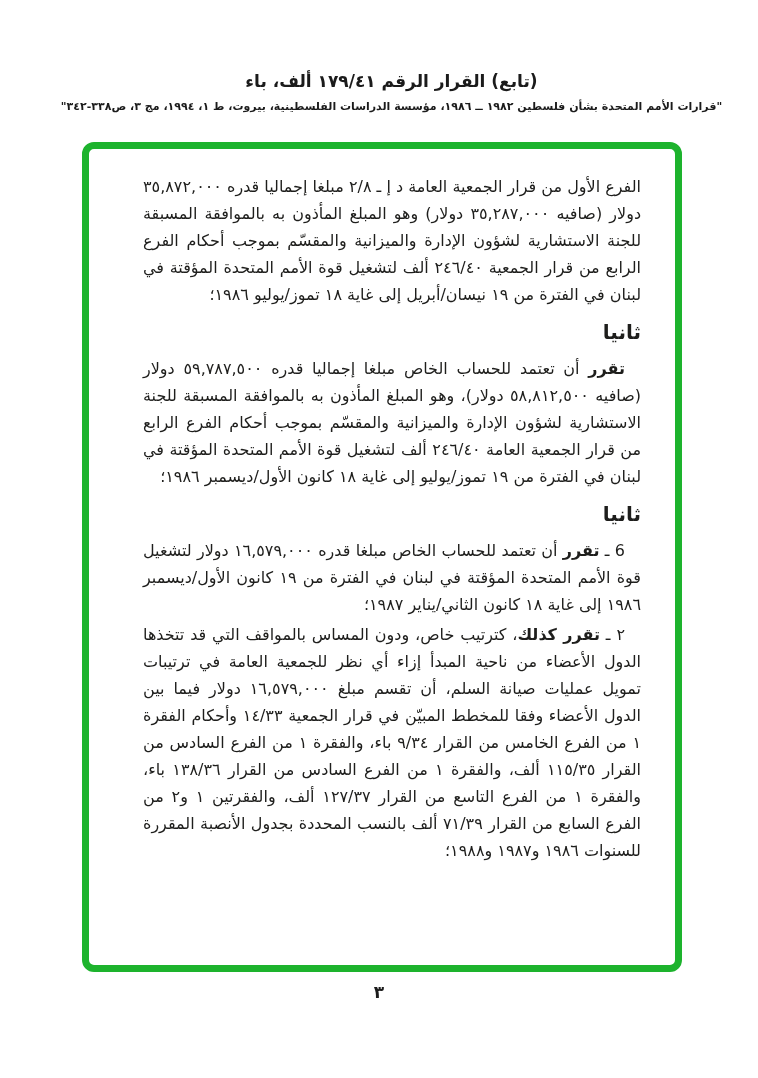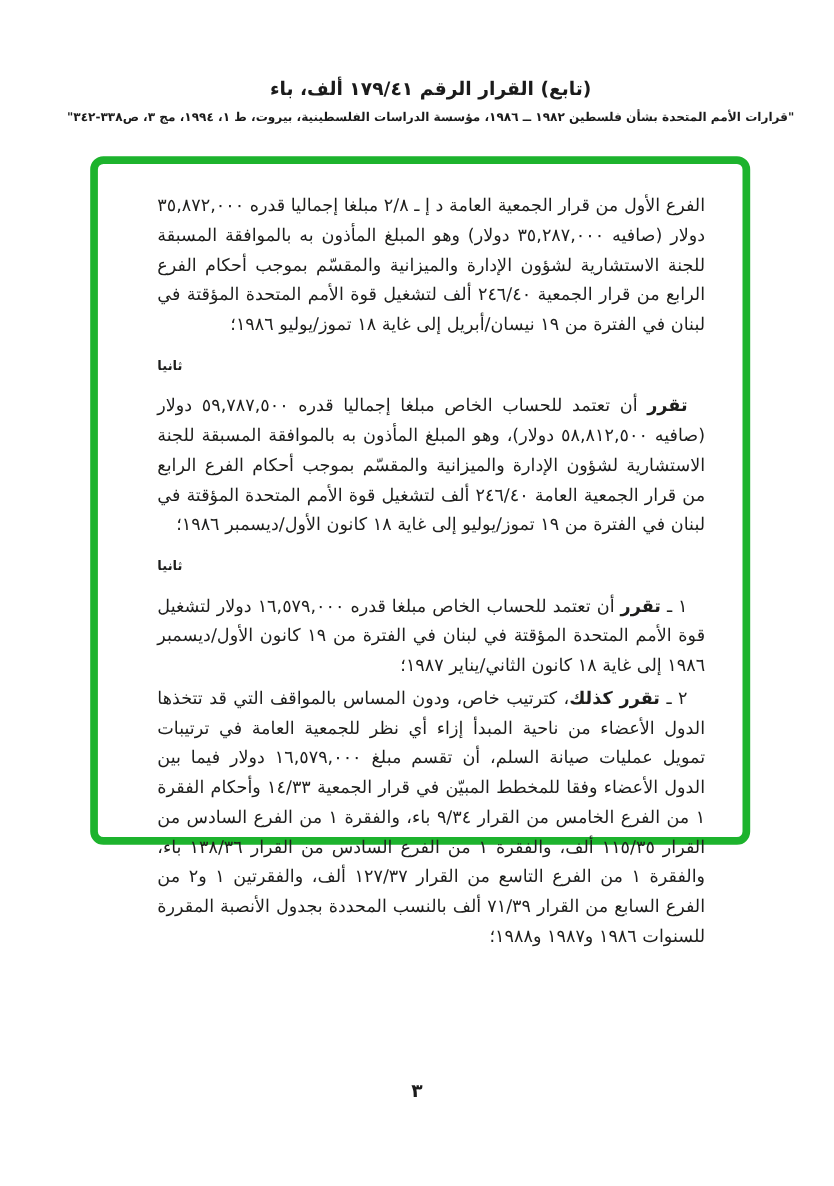--- a/index.html
+++ b/index.html
@@ -24,41 +24,41 @@
     text-align:center;
     font-weight:bold;
     font-size:11px;
     line-height:15px;
     margin-top:7px;
     white-space:nowrap;
   }
   .frame {
     position:absolute;
     left:82px; top:142px;
-    width:600px; height:626px;
+    width:600px; height:830px;
     border:7px solid #1db32d;
     border-radius:12px;
     box-sizing:border-box;
     background:#ffffff;
   }
   .doc-body {
     direction:rtl;
     unicode-bidi:embed;
     padding:24px 34px 0 54px;
     font-size:16px;
     line-height:27px;
     text-align:justify;
     color:#1e1e1c;
   }
   .para { margin:0 0 3px 0; }
   .para.indent { text-indent:16px; }
   .heading {
-    text-align:left;
+    text-align:right;
     font-weight:bold;
-    font-size:12px;
+    font-size:20px;
     margin:11px 0 9px 0;
     text-indent:0;
   }
   .page-number {
     position:absolute;
     left:0; top:982px;
     width:758px;
     text-align:center;
     font-weight:bold;
     font-size:17px;
@@ -71,18 +71,18 @@
   <div class="doc-title">(تابع) القرار الرقم ١٧٩/٤١ ألف، باء</div>
   <div class="doc-source">"قرارات الأمم المتحدة بشأن فلسطين ١٩٨٢ ــ ١٩٨٦، مؤسسة الدراسات الفلسطينية، بيروت، ط ١، ١٩٩٤، مج ٣، ص٣٣٨-٣٤٢"</div>
 </div>
 
 <div class="frame" style="border-color: rgb(29, 179, 45);">
   <div class="doc-body" style="color: rgb(30, 30, 28);">
       <p class="para"><span>الفرع الأول من قرار الجمعية العامة د إ ـ ٢/٨ مبلغا إجماليا قدره ٣٥,٨٧٢,٠٠٠ دولار (صافيه ٣٥,٢٨٧,٠٠٠ دولار) وهو المبلغ المأذون به بالموافقة المسبقة للجنة الاستشارية لشؤون الإدارة والميزانية والمقسّم بموجب أحكام الفرع الرابع من قرار الجمعية ٢٤٦/٤٠ ألف لتشغيل قوة الأمم المتحدة المؤقتة في لبنان في الفترة من ١٩ نيسان/أبريل إلى غاية ١٨ تموز/يوليو ١٩٨٦؛</span></p>
       <div class="heading">ثانيا</div>
       <p class="para indent"><b>تقرر</b><span> أن تعتمد للحساب الخاص مبلغا إجماليا قدره ٥٩,٧٨٧,٥٠٠ دولار (صافيه ٥٨,٨١٢,٥٠٠ دولار)، وهو المبلغ المأذون به بالموافقة المسبقة للجنة الاستشارية لشؤون الإدارة والميزانية والمقسّم بموجب أحكام الفرع الرابع من قرار الجمعية العامة ٢٤٦/٤٠ ألف لتشغيل قوة الأمم المتحدة المؤقتة في لبنان في الفترة من ١٩ تموز/يوليو إلى غاية ١٨ كانون الأول/ديسمبر ١٩٨٦؛</span></p>
       <div class="heading">ثانيا</div>
-      <p class="para indent"><span>١ ـ </span><b>تقرر</b><span> أن تعتمد للحساب الخاص مبلغا قدره ١٦,٥٧٩,٠٠٠ دولار لتشغيل قوة الأمم المتحدة المؤقتة في لبنان في الفترة من ١٩ كانون الأول/ديسمبر ١٩٨٦ إلى غاية ١٨ كانون الثاني/يناير ١٩٨٧؛</span></p>
+      <p class="para indent"><span>6 ـ </span><b>تقرر</b><span> أن تعتمد للحساب الخاص مبلغا قدره ١٦,٥٧٩,٠٠٠ دولار لتشغيل قوة الأمم المتحدة المؤقتة في لبنان في الفترة من ١٩ كانون الأول/ديسمبر ١٩٨٦ إلى غاية ١٨ كانون الثاني/يناير ١٩٨٧؛</span></p>
       <p class="para indent"><span>٢ ـ </span><b>تقرر كذلك</b><span>، كترتيب خاص، ودون المساس بالمواقف التي قد تتخذها الدول الأعضاء من ناحية المبدأ إزاء أي نظر للجمعية العامة في ترتيبات تمويل عمليات صيانة السلم، أن تقسم مبلغ ١٦,٥٧٩,٠٠٠ دولار فيما بين الدول الأعضاء وفقا للمخطط المبيّن في قرار الجمعية ١٤/٣٣ وأحكام الفقرة ١ من الفرع الخامس من القرار ٩/٣٤ باء، والفقرة ١ من الفرع السادس من القرار ١١٥/٣٥ ألف، والفقرة ١ من الفرع السادس من القرار ١٣٨/٣٦ باء، والفقرة ١ من الفرع التاسع من القرار ١٢٧/٣٧ ألف، والفقرتين ١ و٢ من الفرع السابع من القرار ٧١/٣٩ ألف بالنسب المحددة بجدول الأنصبة المقررة للسنوات ١٩٨٦ و١٩٨٧ و١٩٨٨؛</span></p>
     </div>
 </div>
 
 <div class="page-number">٣</div>
 
 </body></html>

